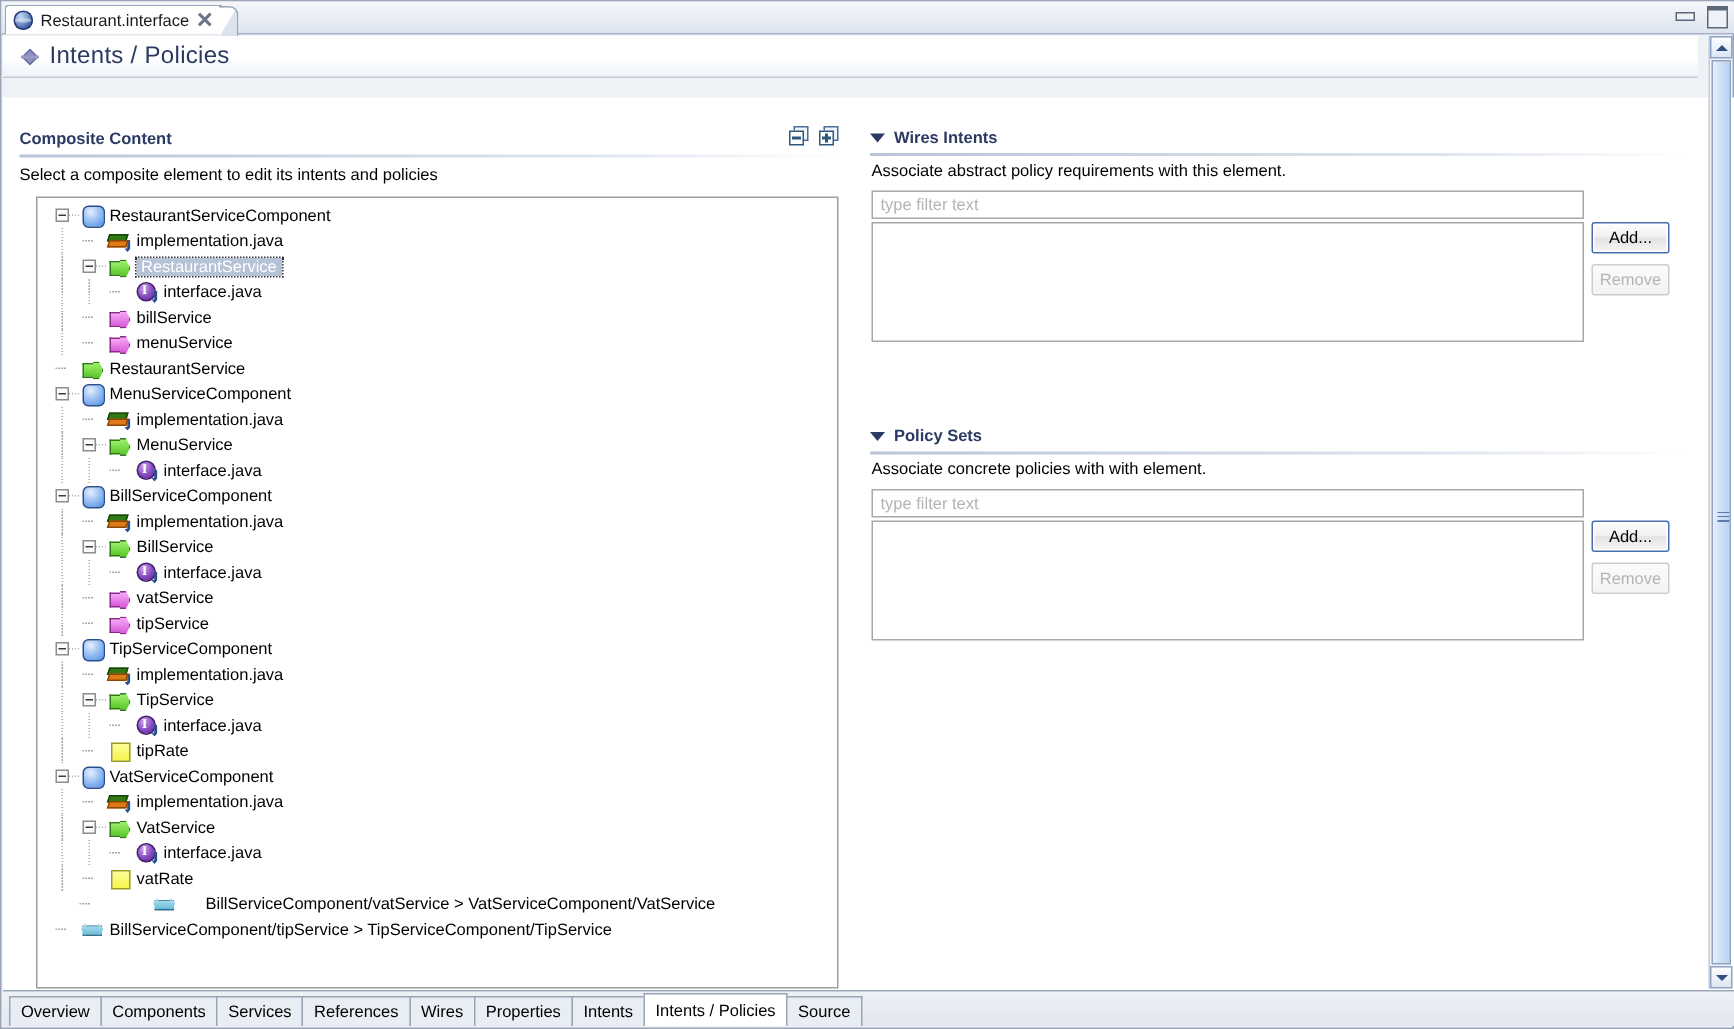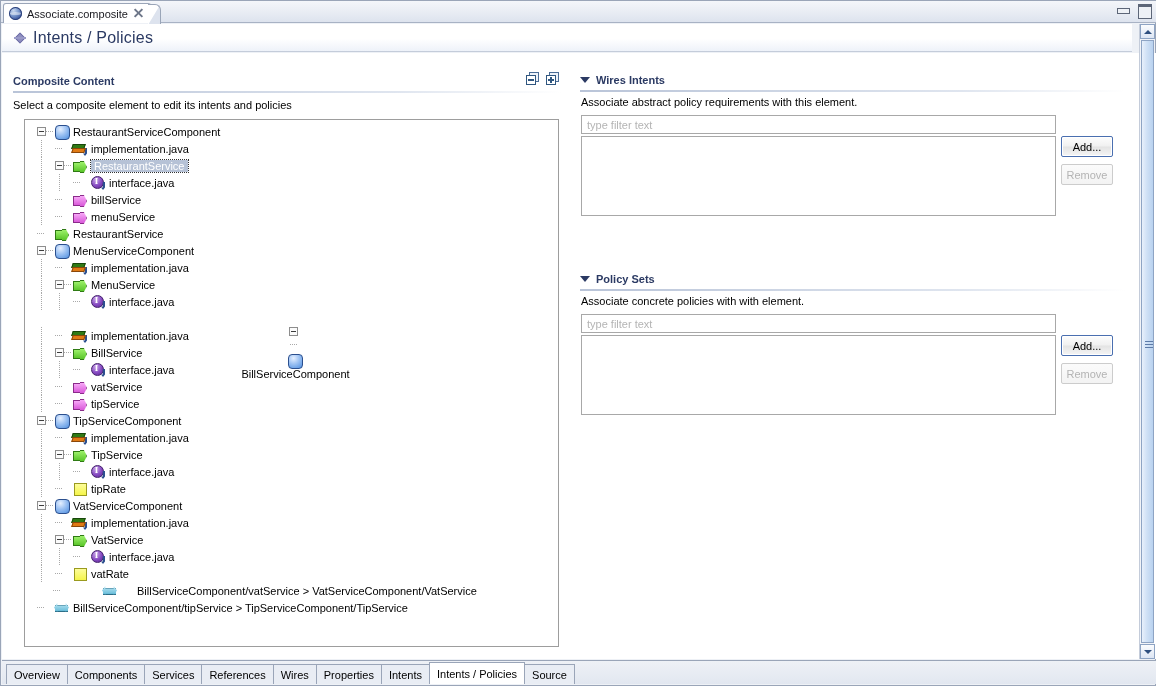--- a/index.html
+++ b/index.html
@@ -93,21 +93,21 @@
     box-shadow: 0 0 0 1px #6e6ea6 inset;
   }
   .diamond-icon::after {
     content:""; position:absolute; left:0; top:5px; width:12px; height:2px;
     background:#9a9ac8;
   }
   #form-title { font-size: 16px; color: #2b3a63; letter-spacing: .2px; }
 
   
   #body-area {
-    position: absolute; left:1px; top:52px; width:1155px; height:606px;
+    position: absolute; left:1px; top:64px; width:1155px; height:606px;
     background: #ffffff;
   }
 
   
   #left-panel { position:absolute; left:11px; top:19px; width:548px; height:575px; }
   .section-head {
     display:flex; align-items:center; height:18px; position:relative;
   }
   .section-title {
     font-size: 11px; font-weight: bold; color:#2b3a63;
@@ -339,21 +339,21 @@
   .ptab.active { background:#ffffff; height:22px; font-weight:normal; }
 </style>
 </head>
 <body>
 
 <div id="window">
 
   <div id="tabstrip">
     <div id="editor-tab">
       <span class="sphere-icon"></span>
-      <span class="tab-label">Associate.composite</span>
+      <span class="tab-label">Restaurant.interface</span>
       <span class="tab-close"></span>
     </div>
     <div id="winbtns">
       <span class="winbtn winbtn-min"></span>
       <span class="winbtn winbtn-max"></span>
     </div>
   </div>
 
   <div id="form-header">
     <span class="diamond-icon"></span>
@@ -474,21 +474,21 @@
               <span class="guide v" style="width:18px"></span>
               <span class="guide v" style="width:18px"></span>
               <span class="dash"></span>
               <span class="twisty-spacer"></span>
               <span class="ic ic-iface">
                 <span class="glyph">I</span>
                 <span class="jtag"></span>
               </span>
               <span class="lbl">interface.java</span>
             </div>
-            <div class="trow" style="padding-left: 4px; flex-direction: column;">
+            <div class="trow" style="padding-left: 4px;">
               <span class="guide" style="width:8px"></span>
               <span class="twisty"></span>
               <span class="dash"></span>
               <span class="ic ic-component"></span>
               <span class="lbl">BillServiceComponent</span>
             </div>
             <div class="trow" style="padding-left: 4px;">
               <span class="guide" style="width:8px"></span>
               <span class="guide v" style="width:18px"></span>
               <span class="dash"></span>

